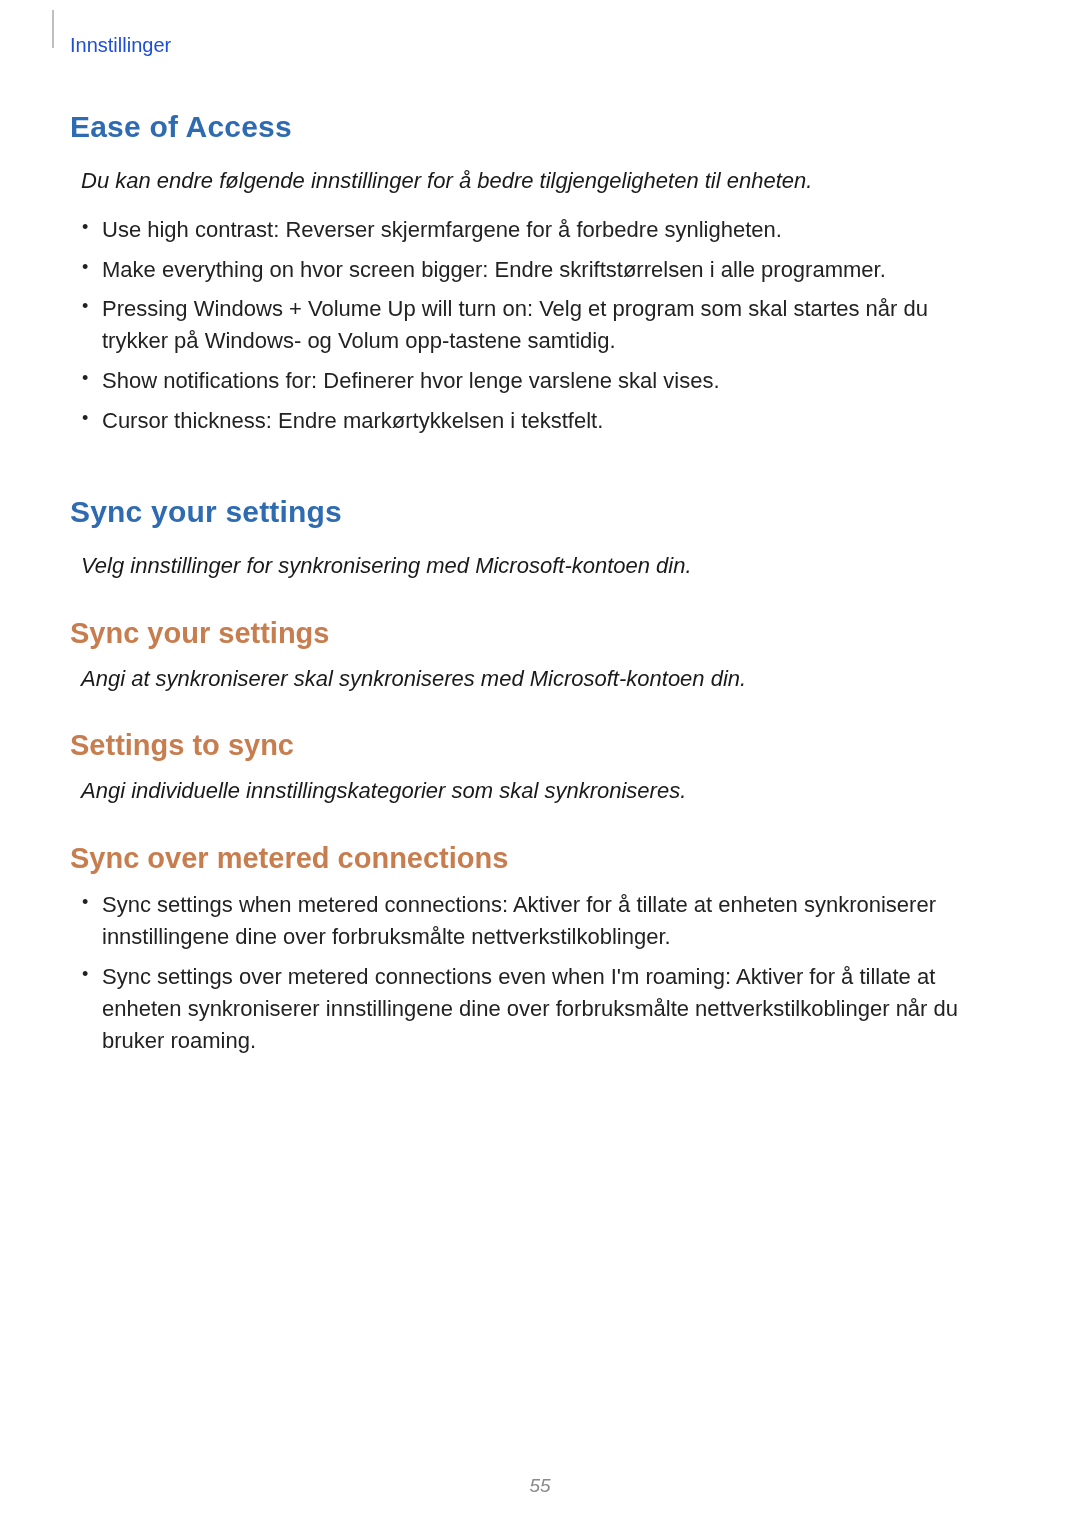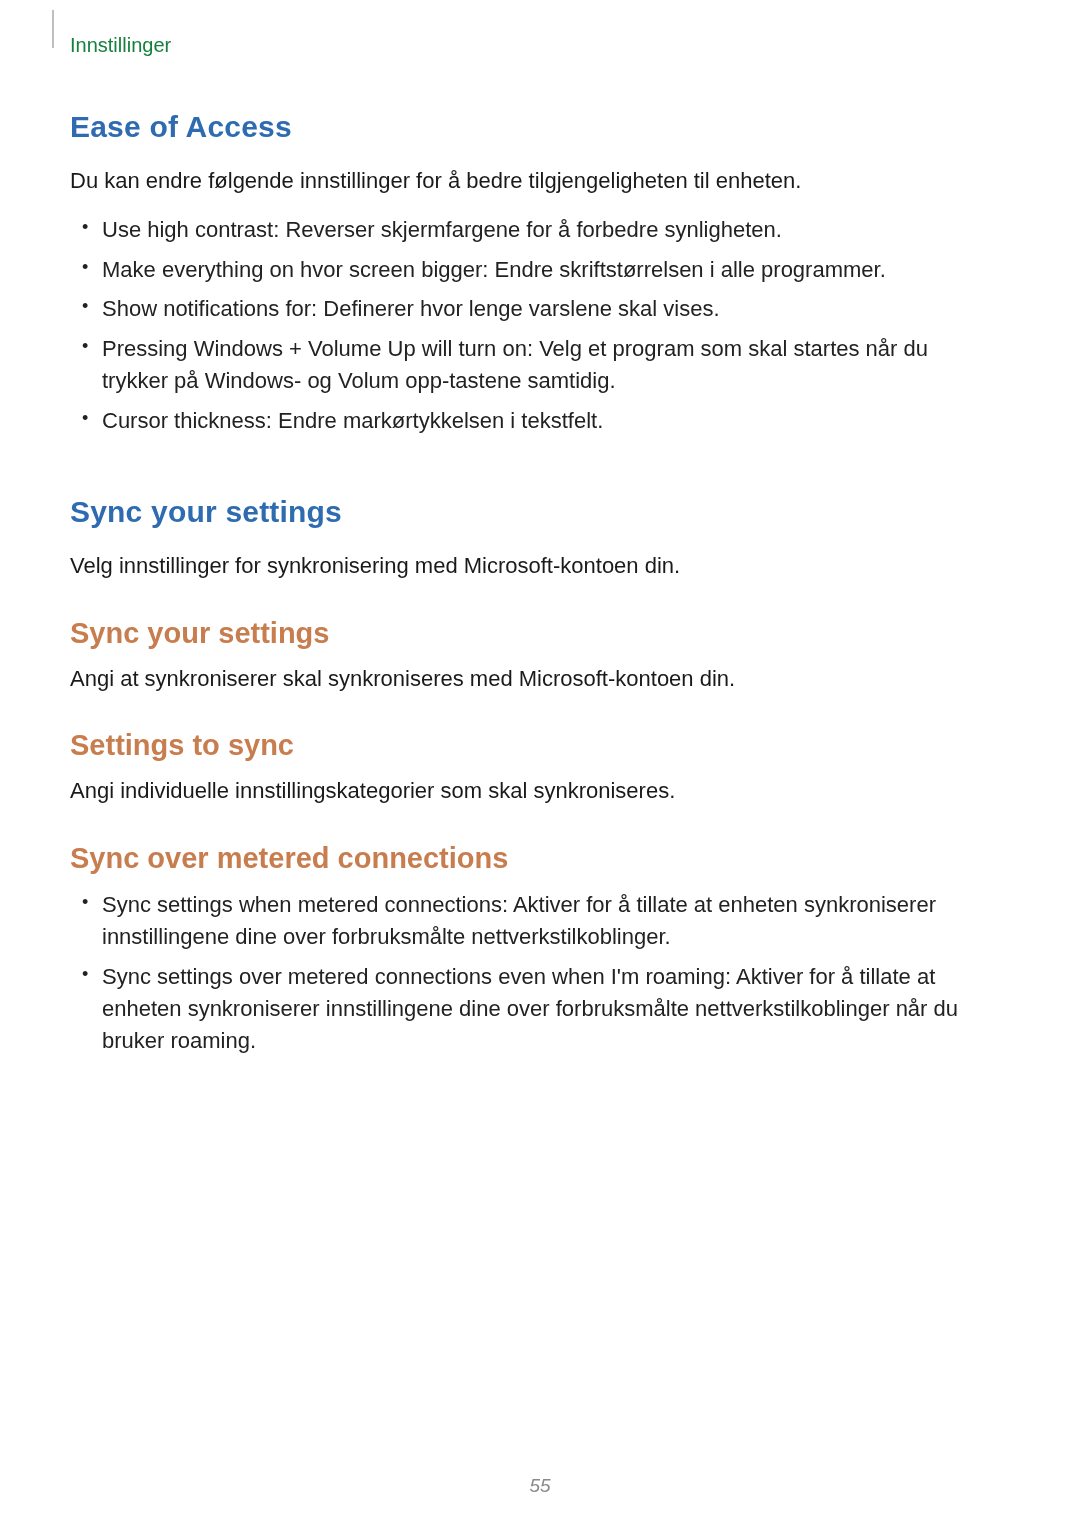--- a/index.html
+++ b/index.html
@@ -23,21 +23,21 @@
     top: 10px;
     width: 2px;
     height: 38px;
     background: #bfbfbf;
   }
   .header-label {
     position: absolute;
     left: 70px;
     top: 34px;
     font-size: 20px;
-    color: #15803d;
+    color: #1d4ed8;
     font-weight: 400;
   }
   .content {
     margin-top: 70px;
   }
   h1 {
     font-size: 30px;
     font-weight: 700;
     color: #2f6bb1;
     margin: 0 0 22px 0;
@@ -48,22 +48,23 @@
   }
   h2 {
     font-size: 29px;
     font-weight: 700;
     color: #c77d4e;
     margin: 36px 0 14px 0;
   }
   p {
     font-size: 22px;
     line-height: 1.35;
-    margin: 0 0 18px 0;
+    margin: 0 0 18px 11px;
     color: #1a1a1a;
+    font-style: italic;
   }
   ul {
     list-style: none;
     margin: 0 0 0 0;
     padding: 0 0 0 32px;
   }
   li {
     position: relative;
     font-size: 22px;
     line-height: 1.45;
@@ -99,22 +100,22 @@
   <div class="header-mark"></div>
   <div class="header-label">Innstillinger</div>
 
   <div class="content">
 
     <h1>Ease of Access</h1>
     <p>Du kan endre følgende innstillinger for å bedre tilgjengeligheten til enheten.</p>
     <ul>
       <li><span class="bold">Use high contrast</span><span>: Reverser skjermfargene for å forbedre synligheten.</span></li>
       <li><span class="bold">Make everything on hvor screen bigger</span><span>: Endre skriftstørrelsen i alle programmer.</span></li>
+      <li><span class="bold">Pressing Windows + Volume Up will turn on</span><span>: Velg et program som skal startes når du trykker på Windows- og Volum opp-tastene samtidig.</span></li>
       <li><span class="bold">Show notifications for</span><span>: Definerer hvor lenge varslene skal vises.</span></li>
-      <li><span class="bold">Pressing Windows + Volume Up will turn on</span><span>: Velg et program som skal startes når du trykker på Windows- og Volum opp-tastene samtidig.</span></li>
       <li><span class="bold">Cursor thickness</span><span>: Endre markørtykkelsen i tekstfelt.</span></li>
     </ul>
 
     <h1 class="second">Sync your settings</h1>
     <p>Velg innstillinger for synkronisering med Microsoft-kontoen din.</p>
 
     <h2>Sync your settings</h2>
     <p>Angi at synkroniserer skal synkroniseres med Microsoft-kontoen din.</p>
 
     <h2>Settings to sync</h2>

